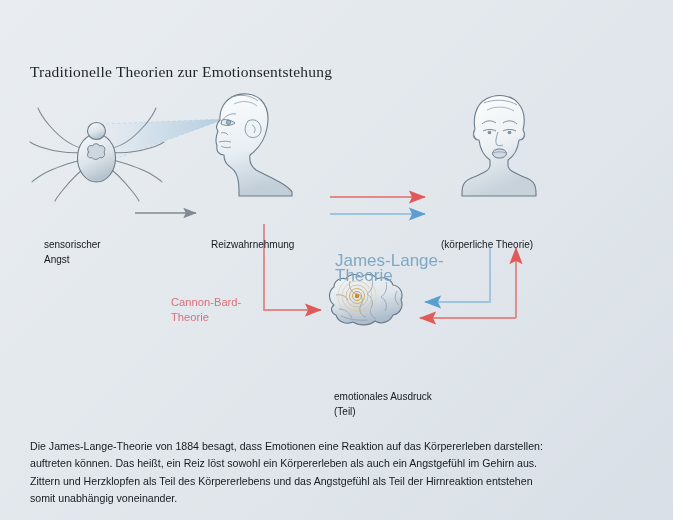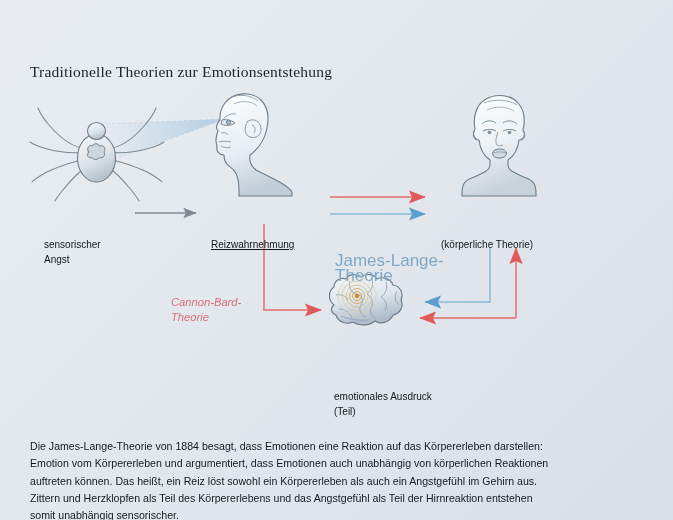--- a/index.html
+++ b/index.html
@@ -10,21 +10,21 @@
     position:relative;
   }
   #stage{position:absolute;inset:0;}
   .abs{position:absolute;margin-top:32px;}
   #title{
     left:30px;top:31px;
     font-family:"Liberation Serif", serif;
     font-size:15.5px;color:#1d2328;letter-spacing:.2px;white-space:nowrap;
   }
   .lbl{font-size:10px;color:#14181c;line-height:14.5px;white-space:nowrap;}
-  .lbl-red{font-size:11.2px;color:#d9707a;line-height:14.5px;white-space:nowrap;font-style:italic;}
+  .lbl-red{font-size:11.2px;color:#d9707a;line-height:14.5px;white-space:nowrap;}
   .lbl-blue{font-size:17px;color:#7fa8c6;line-height:14.5px;white-space:nowrap;}
   #para{
     left:30px;top:406px;width:618px;
     font-size:10.6px;color:#161b20;line-height:17.3px;
   }
   #para span{display:block;white-space:nowrap;}
   svg{position:absolute;left:0;top:0;overflow:visible;}
 </style>
 </head>
 <body>
@@ -180,21 +180,21 @@
       <path d="M516,318 L420,318" stroke="#e08a8a" stroke-width="1.9" fill="none" marker-end="url(#mkRed)"></path>
       <path d="M516,318 L516,248" stroke="#e08a8a" stroke-width="1.9" fill="none" marker-end="url(#mkRed)"></path>
     </g>
   </svg>
 
   <div class="abs lbl" style="left:44px;top:206px;">
     <div>sensorischer</div>
     <div>Angst</div>
   </div>
 
-  <div class="abs lbl" style="left:211px;top:206px;text-decoration:underline;">Reizwahrnehmung</div>
+  <div class="abs lbl" style="left:211px;top:206px;">Reizwahrnehmung</div>
 
   <div class="abs lbl" style="left:441px;top:206px;">
     <div>(körperliche Theorie)</div>
   </div>
 
   <div class="abs lbl" style="left:334px;top:358px;">
     <div>emotionales Ausdruck</div>
     <div>(Teil)</div>
   </div>
 
@@ -203,19 +203,18 @@
     <div>Theorie</div>
   </div>
 
   <div class="abs lbl-red" style="left:171px;top:263px;">
     <div>Cannon-Bard-</div>
     <div>Theorie</div>
   </div>
 
   <div class="abs" id="para">
     <span>Die James-Lange-Theorie von 1884 besagt, dass Emotionen eine Reaktion auf das Körpererleben darstellen:</span>
-    <span>Emotion vom Körpererleben und argumentiert, dass Emotionen auch unabhängig von körperlichen Reaktionen</span>
     <span>auftreten können. Das heißt, ein Reiz löst sowohl ein Körpererleben als auch ein Angstgefühl im Gehirn aus.</span>
     <span>Zittern und Herzklopfen als Teil des Körpererlebens und das Angstgefühl als Teil der Hirnreaktion entstehen</span>
-    <span>somit unabhängig sensorischer.</span>
+    <span>somit unabhängig voneinander.</span>
   </div>
 
 </div>
 
 </body></html>

